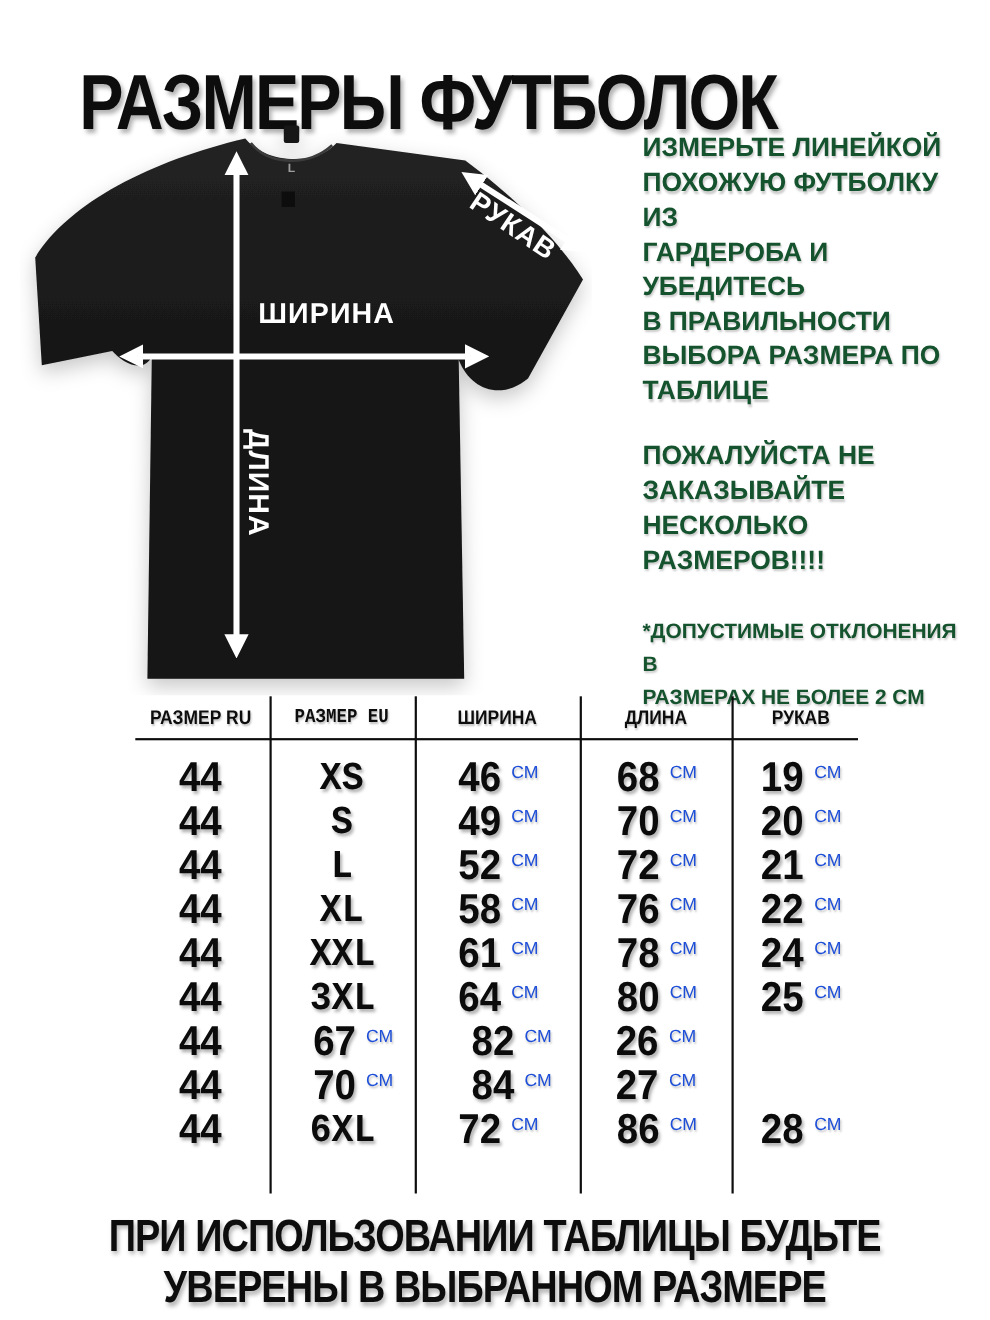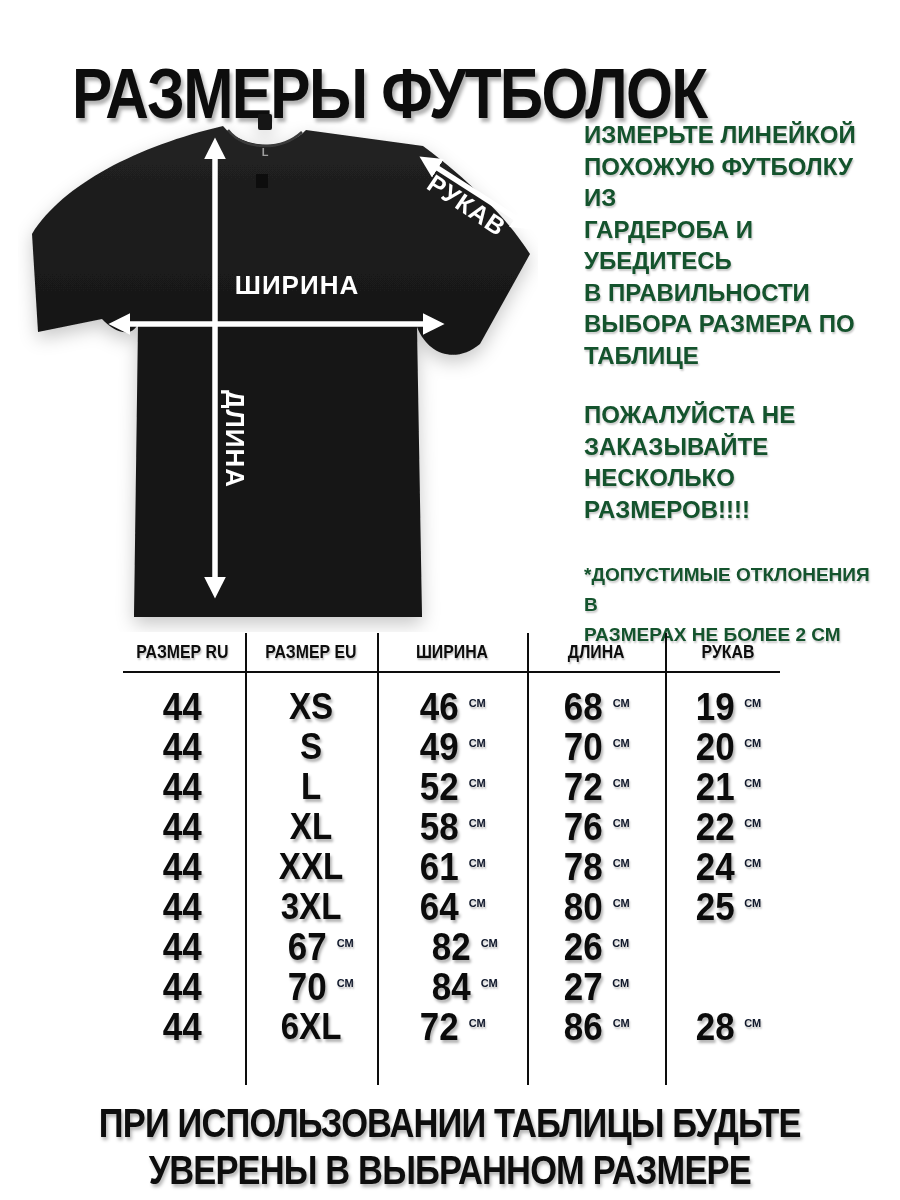--- a/index.html
+++ b/index.html
@@ -40,35 +40,35 @@
 
   
   .size-table { position:absolute; left:120px; top:633px; width:670px; height:452px; }
   .thead { display:flex; height:38px; align-items:center; }
   .thead .hc { text-align:center; }
   .thead .hc span {
     display:inline-block; transform:scaleX(0.88);
     font-size:18px; font-weight:700; letter-spacing:0px; color:#0d0d0d;
     text-shadow:1px 2px 2px rgba(0,0,0,0.25); white-space:nowrap;
   }
-  .c1 { width:125px; } .c2 { width:132px; } .c3 { width:150px; } .c4 { width:138px; } .c5 { width:125px; }
+  .c1 { width:125px; } .c2 { width:132px;font-family:Liberation Mono, monospace; } .c3 { width:150px; } .c4 { width:138px; } .c5 { width:125px; }
   .underline { position:absolute; left:3px; top:38px; width:657px; height:2px; background:#0d0d0d; }
   .divider { position:absolute; top:0; width:2px; height:452px; background:#0d0d0d; }
   .tbody { position:absolute; top:54px; left:0; width:670px; }
   .trow { display:flex; height:40px; align-items:center; }
   .c { display:flex; justify-content:center; align-items:center; }
   .num, .eu {
     display:inline-block; transform:scaleX(0.92); transform-origin:center;
     font-weight:700; color:#0b0b0b; white-space:nowrap;
     text-shadow:2px 3px 3px rgba(0,0,0,0.30);
   }
   .num { font-size:38px; }
   .eu  { font-size:36px; }
   .unit {
-    display:inline-block; font-size:11px; font-weight:700; color:#0f172a;
+    display:inline-block; font-size:16px; font-weight:400; color:#1d4ed8;
     margin-left:8px; transform:translateY(-4px);
     text-shadow:1px 2px 2px rgba(0,0,0,0.25);
   }
 
   
   .footer { position:absolute; top:1100px; left:0; width:100%; text-align:center; }
   .footer .inner {
     display:inline-block; transform:scaleX(0.84); transform-origin:center;
     font-size:41px; font-weight:800; line-height:47px; letter-spacing:-1px;
     color:#0d0d0d; white-space:pre-line;

